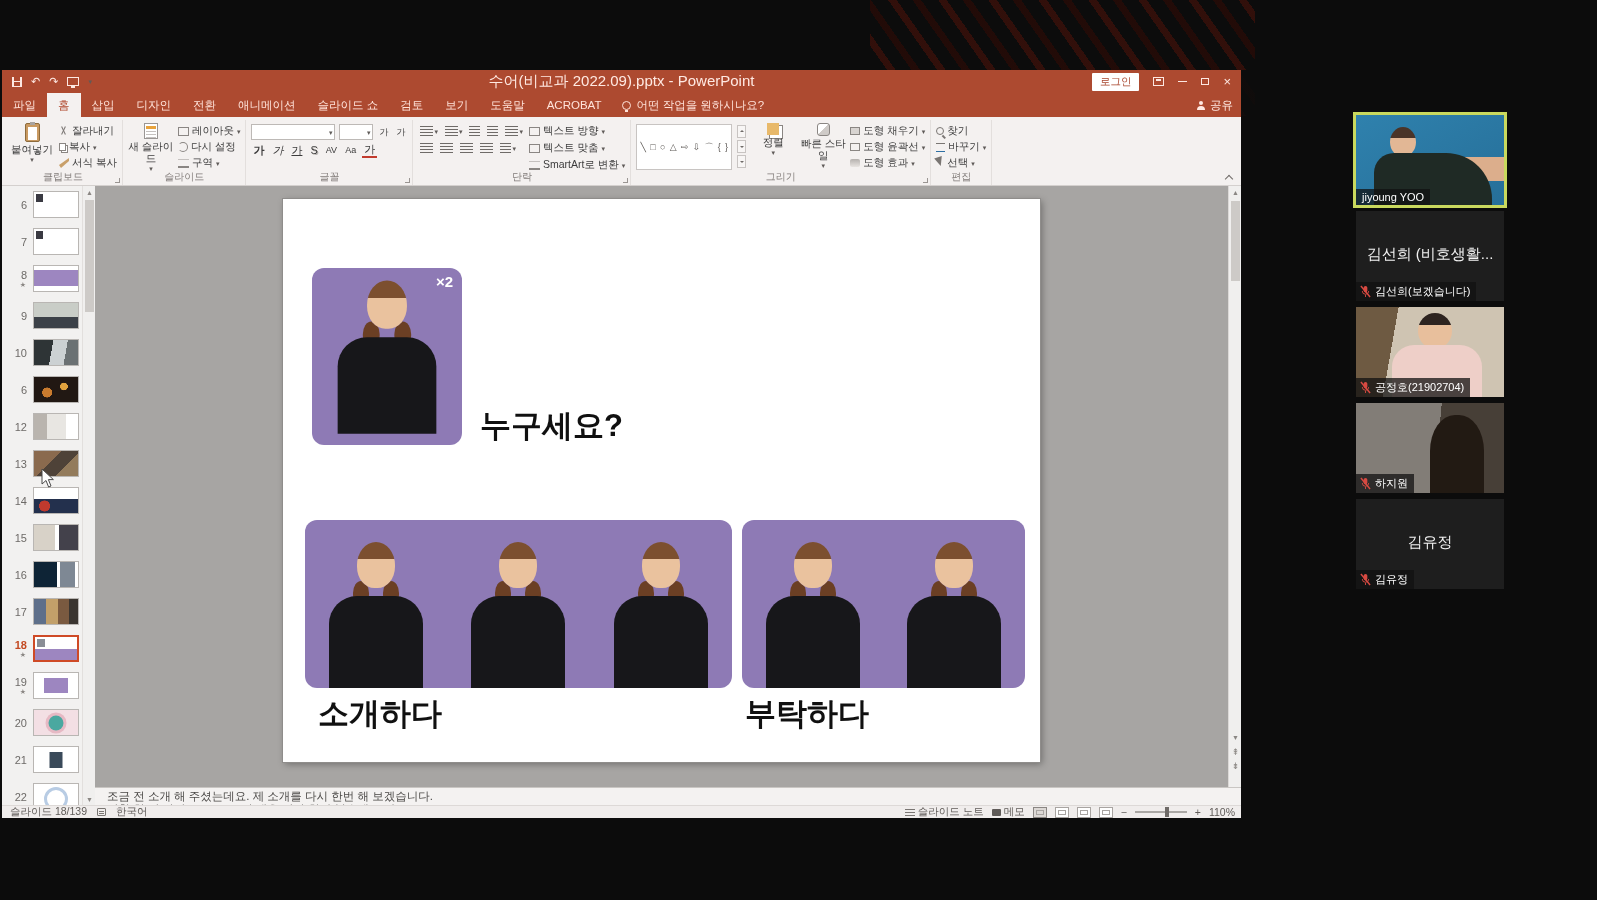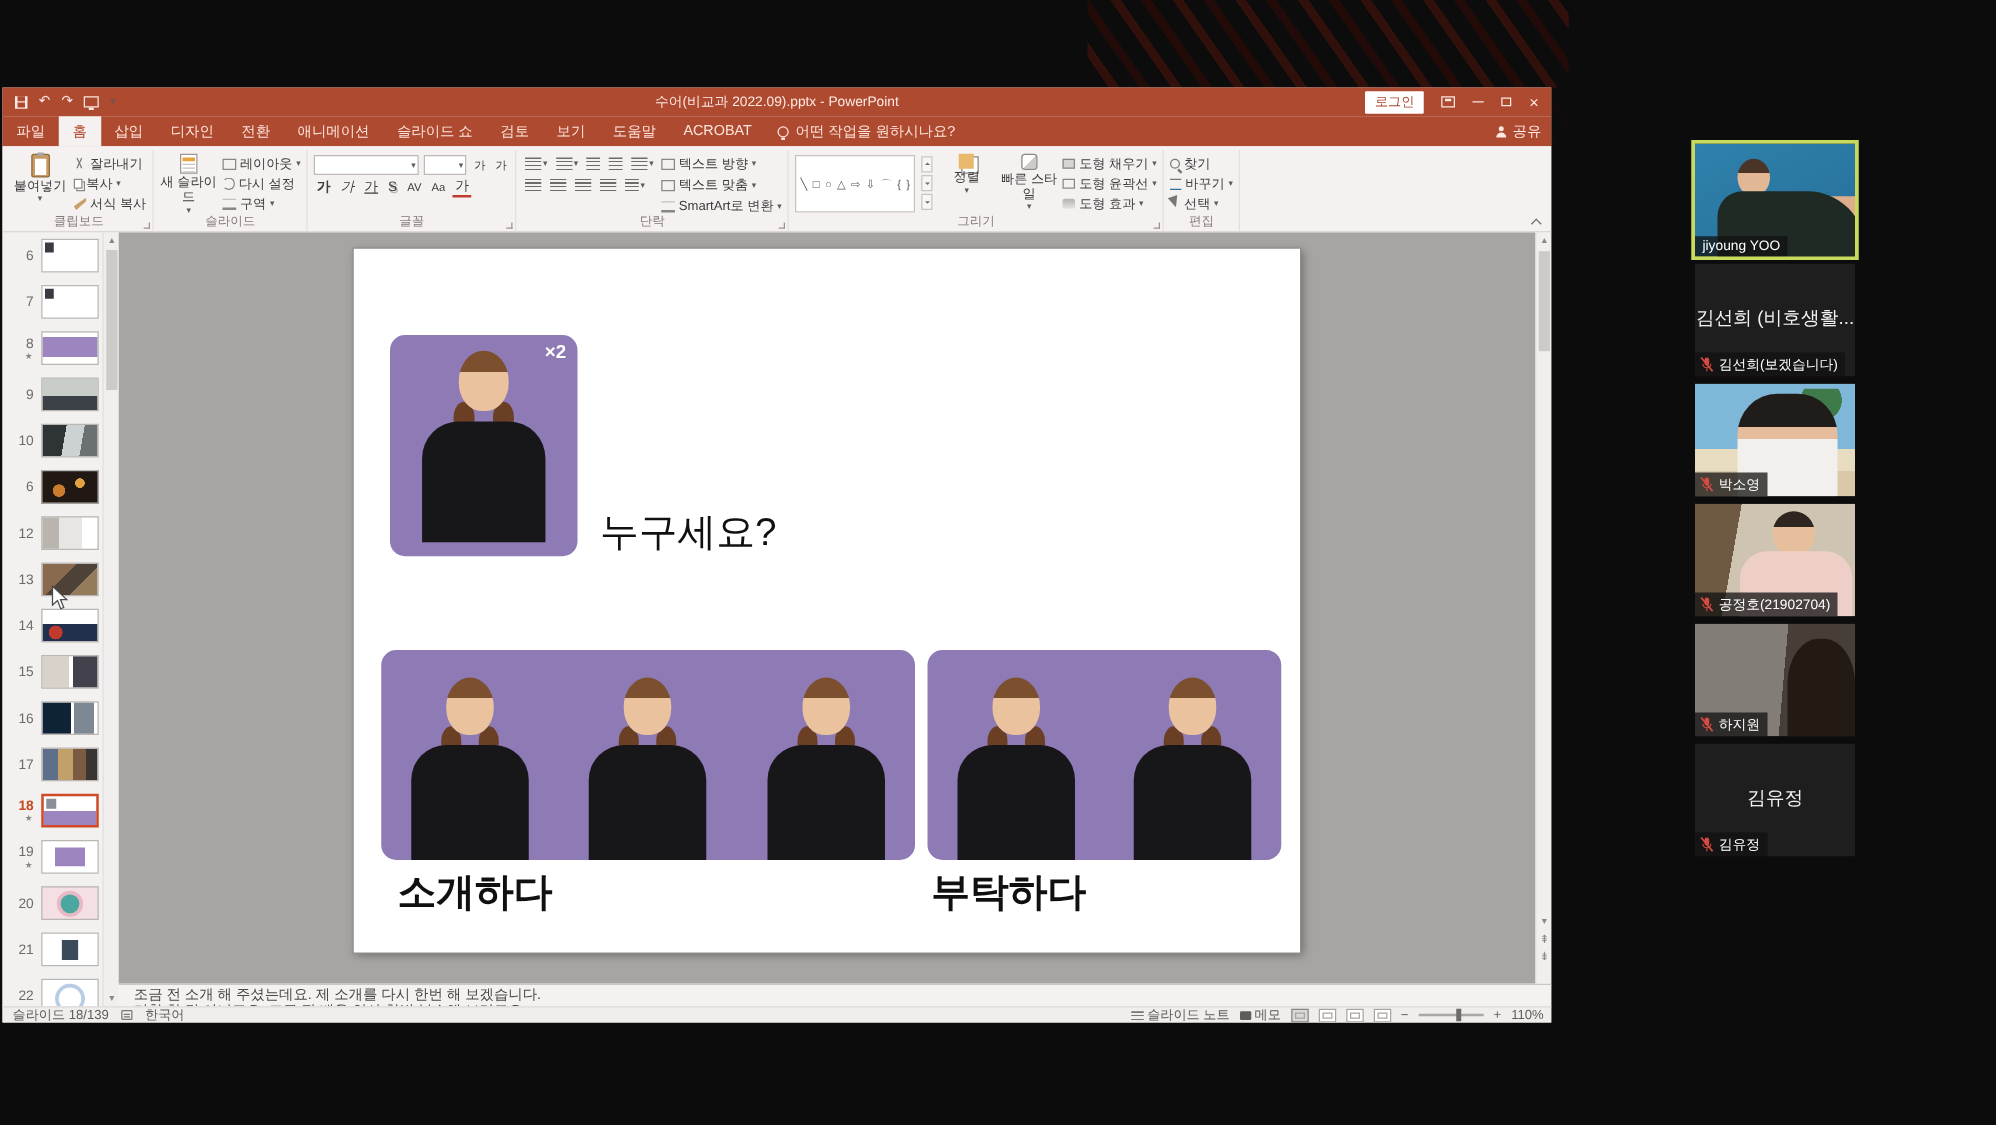--- a/index.html
+++ b/index.html
@@ -16,21 +16,21 @@
 
   
   .titlebar{position:absolute;left:0;top:0;width:100%;height:23px;background:#ad4a30;display:flex;align-items:center;color:#fff;}
   .qat{display:flex;align-items:center;gap:9px;padding-left:10px;z-index:2;}
   .qat .gly{font-size:11px;color:#fde8e2;line-height:1;}
   .ic-save{width:10px;height:10px;background:#fde8e2;position:relative;display:inline-block;}
   .ic-save:before{content:"";position:absolute;left:2px;top:0;width:6px;height:4px;background:#ad4a30;}
   .ic-save:after{content:"";position:absolute;left:2px;bottom:1px;width:6px;height:4px;background:#ad4a30;}
   .ic-mon{width:12px;height:9px;border:1px solid #fde8e2;display:inline-block;position:relative;}
   .ic-mon:after{content:"";position:absolute;left:3px;bottom:-3px;width:4px;height:2px;background:#fde8e2;}
-  .win-title{position:absolute;left:50%;transform:translateX(-50%);font-size:11px;color:#ffe9e2;white-space:nowrap;}
+  .win-title{position:absolute;left:50%;transform:translateX(-50%);font-size:15px;color:#ffe9e2;white-space:nowrap;}
   .tb-right{position:absolute;right:0;top:0;height:23px;display:flex;align-items:center;gap:14px;padding-right:10px;z-index:2;}
   .login-btn{background:#fff;color:#a8442c;font-size:10.5px;padding:2px 8px;border-radius:1px;}
   .ic-ribopt{width:11px;height:9px;border:1px solid #fde8e2;display:inline-block;position:relative;}
   .ic-ribopt:after{content:"";position:absolute;left:2px;top:1px;width:5px;height:2px;background:#fde8e2;}
   .ic-min{width:9px;height:1px;background:#fde8e2;display:inline-block;}
   .ic-rest{width:8px;height:7px;border:1px solid #fde8e2;display:inline-block;}
   .ic-close{font-size:13px;color:#fde8e2;line-height:1;}
 
   
   .tabrow{position:absolute;left:0;top:23px;width:100%;height:24px;background:#ad4a30;display:flex;align-items:stretch;color:#ffe3da;}
@@ -146,21 +146,21 @@
   .pbox.b1{left:29px;top:69px;width:150px;height:177px;}
   .pbox.b2{left:22px;top:321px;width:427px;height:168px;display:flex;justify-content:space-around;align-items:flex-end;}
   .pbox.b3{left:459px;top:321px;width:283px;height:168px;display:flex;justify-content:space-around;align-items:flex-end;}
   .x2{position:absolute;right:9px;top:5px;color:#fff;font-size:15px;font-weight:600;z-index:3;}
   .sp{position:relative;width:120px;height:152px;flex:0 0 auto;}
   .sp:before{content:"";position:absolute;left:50%;top:6px;transform:translateX(-50%);width:38px;height:46px;border-radius:50% 50% 46% 46%;
     background:linear-gradient(#7c4f2f 0 36%,#eac29e 36%);
     box-shadow:-15px 28px 0 -11px #6b3f24,15px 28px 0 -11px #6b3f24;}
   .sp:after{content:"";position:absolute;left:50%;bottom:0;transform:translateX(-50%);width:94px;height:92px;background:#17171a;border-radius:28px 28px 0 0;}
   .pbox.b1 .sp{position:absolute;left:50%;top:10px;transform:translateX(-50%) scale(1.05);}
-  .q-text{position:absolute;left:197px;top:206px;font-size:31px;font-weight:400;color:#101010;}
+  .q-text{position:absolute;left:197px;top:206px;font-size:31px;font-weight:700;color:#101010;}
   .cap{position:absolute;top:494px;font-size:31px;font-weight:800;color:#101010;}
   .cap.l{left:35px;}
   .cap.r{left:462px;}
 
   
   .vscroll{position:absolute;left:1226px;top:116px;width:13px;height:601px;background:#f0efee;border-left:1px solid #dcd9d7;}
   .vscroll .arr{position:absolute;left:0;width:13px;height:13px;font-size:7px;color:#8a8683;display:flex;align-items:center;justify-content:center;}
   .vscroll .a1{top:0;}
   .vscroll .a2{top:545px;}
   .vscroll .a3{top:559px;font-size:9px;}
@@ -179,21 +179,21 @@
   .ic-note{width:10px;height:7px;background:repeating-linear-gradient(to bottom,#7a7673 0 1px,transparent 1px 3px);}
   .ic-memo{width:9px;height:7px;background:#5f5b58;border-radius:1px;}
   .vicon{width:14px;height:11px;border:1px solid #a8a4a1;background:#fff;position:relative;}
   .vicon.active{background:#dcd8d5;border-color:#8a8683;}
   .vicon:after{content:"";position:absolute;left:2px;top:2px;right:2px;bottom:2px;border:1px solid #a8a4a1;}
   .zslider{width:52px;height:2px;background:#aaa7a4;position:relative;}
   .zthumb{position:absolute;left:58%;top:-4px;width:4px;height:10px;background:#6f6b68;}
 
   
   .tiles{position:absolute;left:1356px;top:115px;width:160px;display:flex;flex-direction:column;gap:6px;}
-  .tile{position:relative;width:128px;height:90px;background:#1e1e1e;overflow:hidden;}
+  .tile{position:relative;width:148px;height:90px;background:#1e1e1e;overflow:hidden;}
   .tile.active{outline:3px solid #c9d95e;}
   .vbg{position:absolute;inset:0;}
   .v1{background:linear-gradient(150deg,#2f81ad,#266f99);}
   .v1:before{content:"";position:absolute;left:34px;top:12px;width:26px;height:30px;border-radius:50%;background:linear-gradient(#4a3428 0 38%,#e2b795 38%);}
   .v1:after{content:"";position:absolute;left:18px;top:38px;width:118px;height:60px;background:#1f2a25;border-radius:20px 46px 0 0;box-shadow:64px -14px 0 -18px #dcae8c;}
   .v3{background:linear-gradient(#7fb7d8 0 58%,#e8dcc0 58% 78%,#d9c9a8 78%),#7fb7d8;}
   .v3:before{content:"";position:absolute;right:10px;top:4px;width:34px;height:46px;background:radial-gradient(circle at 50% 20%,#3f7a4a 0 40%,transparent 41%),linear-gradient(#6b5a3a,#6b5a3a) 50% 100%/4px 30px no-repeat;}
   .v3:after{content:"";position:absolute;left:34px;top:8px;width:80px;height:82px;background:linear-gradient(#1f1c1a 0 32%,#e6bd9c 32% 44%,#f2f0ec 44%);border-radius:40% 40% 0 0;}
   .v4{background:linear-gradient(120deg,#d9d6d2 0 60%,#b5afa9);}
   .v4:before{content:"";position:absolute;left:48px;top:10px;width:64px;height:80px;background:#211e1d;border-radius:44% 44% 0 0;}
@@ -670,32 +670,20 @@
         <svg width="11" height="13" viewBox="0 0 12 14">
             <rect x="4" y="1" width="4" height="7" rx="2" fill="#d84a42"></rect>
             <path d="M2.5 6.5a3.5 3.5 0 0 0 7 0" stroke="#d84a42" fill="none"></path>
             <line x1="6" y1="10.5" x2="6" y2="13" stroke="#d84a42"></line>
             <line x1="1" y1="1" x2="11" y2="13" stroke="#d84a42" stroke-width="1.6"></line>
           </svg>
         <span>김선희(보겠습니다)</span>
       </span>
     </div>
 
-    <div class="tile">
-      <span class="vbg v3"></span>
-      <span class="name-tag">
-        <svg width="11" height="13" viewBox="0 0 12 14">
-            <rect x="4" y="1" width="4" height="7" rx="2" fill="#d84a42"></rect>
-            <path d="M2.5 6.5a3.5 3.5 0 0 0 7 0" stroke="#d84a42" fill="none"></path>
-            <line x1="6" y1="10.5" x2="6" y2="13" stroke="#d84a42"></line>
-            <line x1="1" y1="1" x2="11" y2="13" stroke="#d84a42" stroke-width="1.6"></line>
-          </svg>
-        <span>박소영</span>
-      </span>
-    </div>
 
 
     <div class="tile">
       <span class="vbg v5"></span>
       <span class="name-tag">
         <svg width="11" height="13" viewBox="0 0 12 14">
             <rect x="4" y="1" width="4" height="7" rx="2" fill="#d84a42"></rect>
             <path d="M2.5 6.5a3.5 3.5 0 0 0 7 0" stroke="#d84a42" fill="none"></path>
             <line x1="6" y1="10.5" x2="6" y2="13" stroke="#d84a42"></line>
             <line x1="1" y1="1" x2="11" y2="13" stroke="#d84a42" stroke-width="1.6"></line>

